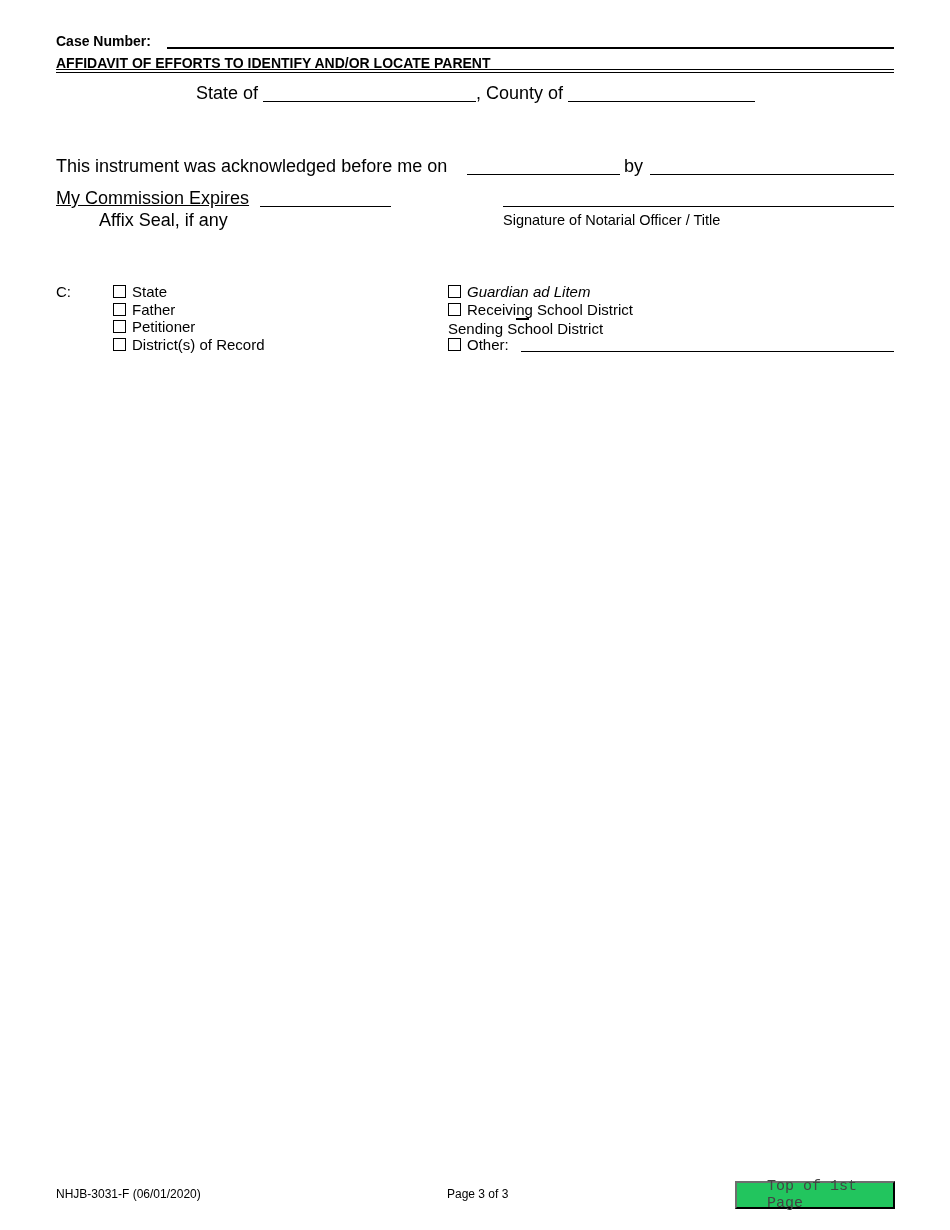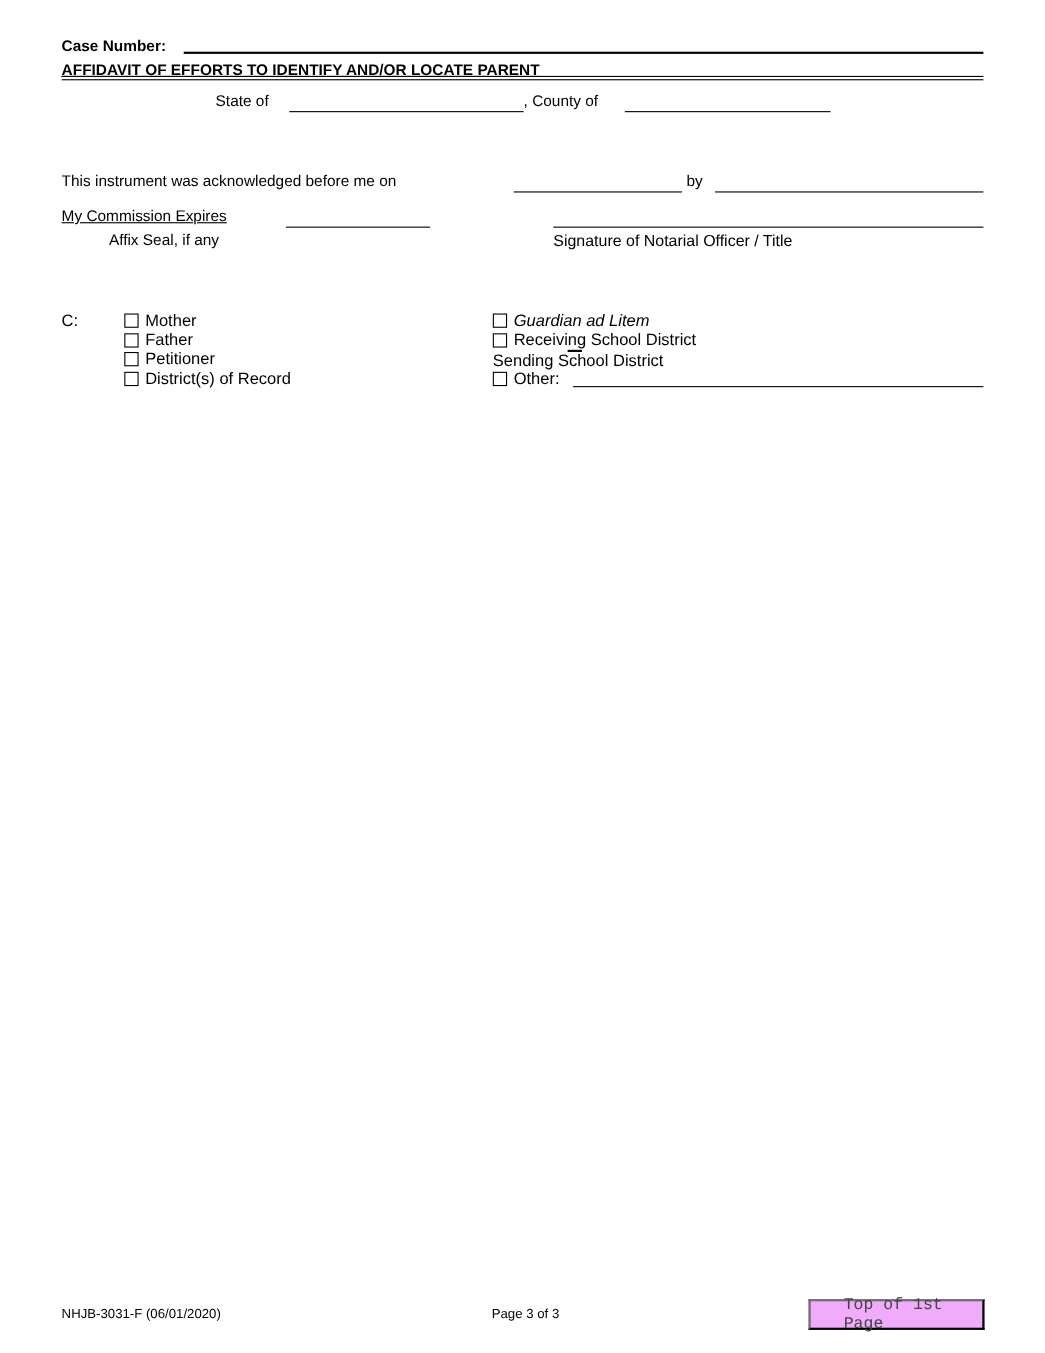--- a/index.html
+++ b/index.html
@@ -4,27 +4,27 @@
 <style>
   html, body { margin:0; padding:0; background:#fff; }
   body { width:950px; height:1230px; position:relative; overflow:hidden; font-family:"Liberation Sans", sans-serif; color:#000; }
   .abs { position:absolute; }
   .line { position:absolute; border-bottom:1.5px solid #000; height:0; }
   .case-label { left:56px; top:33px; font-size:14px; font-weight:bold; }
   .case-line { left:167px; top:47px; width:727px; border-bottom-width:2px; }
   .title { left:56px; top:55px; font-size:14px; font-weight:bold; text-decoration:underline; }
   .rule1 { left:56px; top:69px; width:838px; border-bottom:1px solid #000; }
   .rule2 { left:56px; top:72px; width:838px; border-bottom:1px solid #000; }
-  .big { font-size:14px; }
+  .big { font-size:18px; }
   .sig-caption { left:503px; top:212px; font-size:14.5px; }
   .cc-label { left:56px; top:283px; font-size:15px; }
   .cb-row { position:absolute; display:flex; align-items:center; font-size:15px; height:17.5px; }
   .cb { width:13px; height:13px; border:1.2px solid #000; margin-right:6px; box-sizing:border-box; background:#fff; }
   .footer-text { font-size:12px; }
-  .top-btn { left:735px; top:1181px; width:160px; height:28px; box-sizing:border-box; background:#f0abfc; border:2px solid #000; border-top-color:#6e6e6e; border-left-color:#6e6e6e; font-family:"Liberation Mono", monospace; font-size:15px; color:#444; display:flex; align-items:center; justify-content:center; cursor:pointer;padding-left:30px; }
+  .top-btn { left:735px; top:1181px; width:160px; height:28px; box-sizing:border-box; background:#22c55e; border:2px solid #000; border-top-color:#6e6e6e; border-left-color:#6e6e6e; font-family:"Liberation Mono", monospace; font-size:15px; color:#444; display:flex; align-items:center; justify-content:center; cursor:pointer;padding-left:30px; }
 </style>
 </head>
 <body>
 
 <div class="abs case-label">Case Number:</div>
 <div class="line case-line"></div>
 <div class="abs title">AFFIDAVIT OF EFFORTS TO IDENTIFY AND/OR LOCATE PARENT</div>
 <div class="line rule1"></div>
 <div class="line rule2"></div>
 
@@ -42,21 +42,21 @@
 <div class="line" style="left:260px; top:206px; width:131px;"></div>
 <div class="abs big" style="left:56px; top:210px;margin-left:43px;">Affix Seal, if any</div>
 
 <div class="line" style="left:503px; top:206px; width:391px;"></div>
 <div class="abs sig-caption">Signature of Notarial Officer / Title</div>
 
 <div class="abs cc-label">C:</div>
 
 <div class="cb-row" style="left:113px; top:283px;">
   <span class="cb"></span>
-  <span>Mother</span>
+  <span>State</span>
 </div>
 <div class="cb-row" style="left:113px; top:300.5px;">
   <span class="cb"></span>
   <span>Father</span>
 </div>
 <div class="cb-row" style="left:113px; top:318px;">
   <span class="cb"></span>
   <span>Petitioner</span>
 </div>
 <div class="cb-row" style="left:113px; top:335.5px;">

